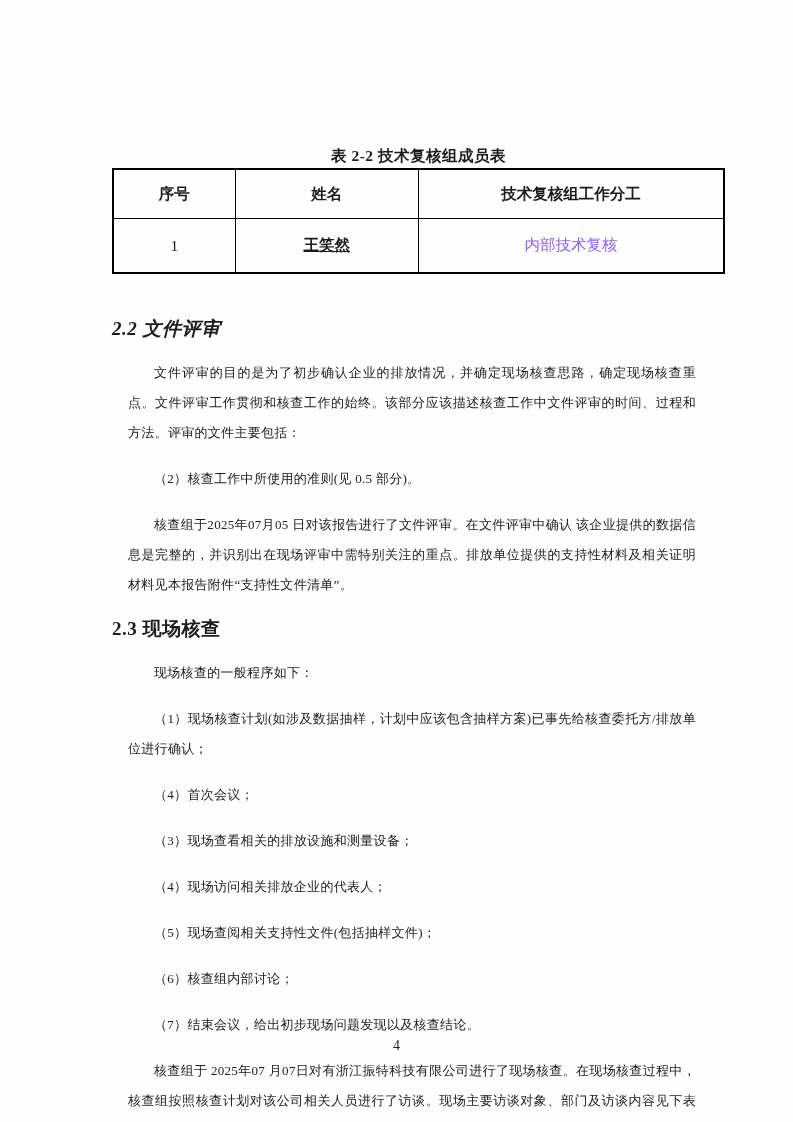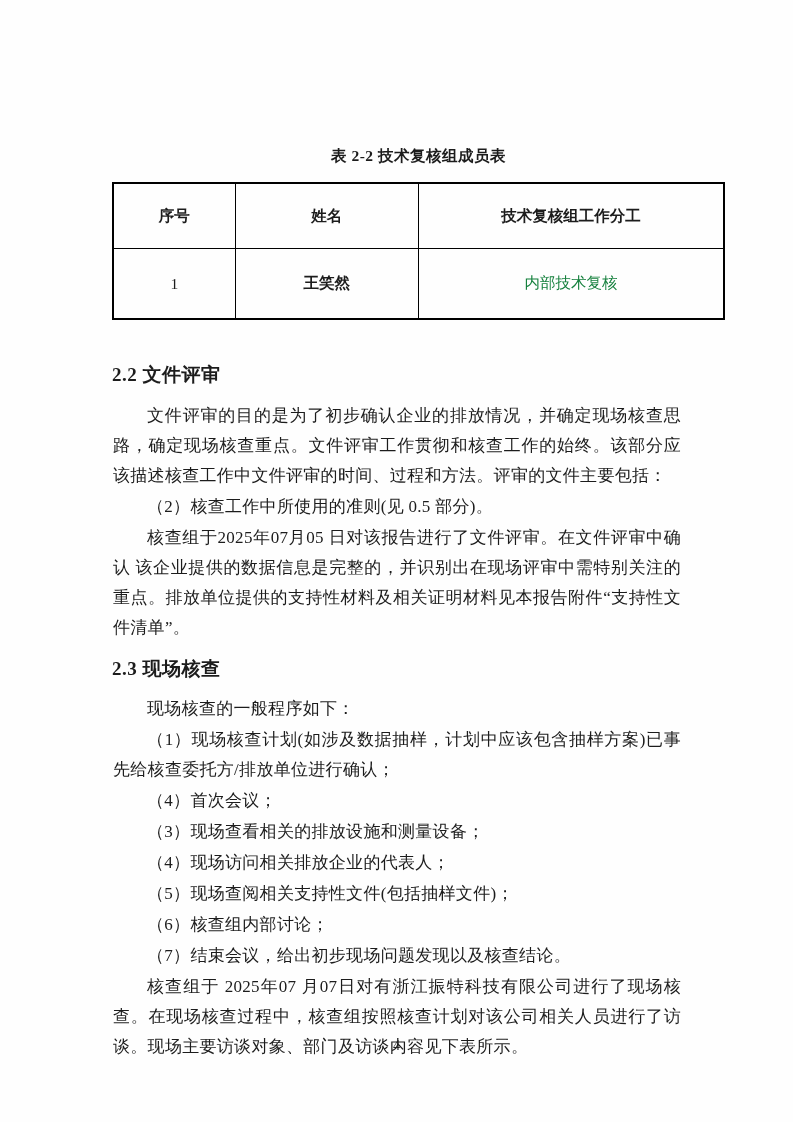--- a/index.html
+++ b/index.html
@@ -22,59 +22,59 @@
     top: 146px;
     left: 112px;
     width: 568px;
   }
   .table-title {
     width: 613px;
     text-align: center;
     font-size: 15.5px;
     font-weight: bold;
     line-height: 19px;
-    margin-bottom: 17px;
+    margin-bottom: 3px;
     letter-spacing: 0.5px;
   }
   table.member-table {
     border-collapse: collapse;
     width: 613px;
     border: 2px solid #000;
     table-layout: fixed;
   }
   table.member-table th,
   table.member-table td {
     border: 1px solid #000;
     text-align: center;
     vertical-align: middle;
     font-size: 15.5px;
-    padding: 16px;
+    padding: 8px;
   }
   table.member-table th { height: 32px; font-weight: bold; }
   table.member-table td { height: 37px; }
   .col-no  { width: 20%; }
   .col-name{ width: 30%; }
   .col-job { width: 50%; }
-  td.bold  { font-weight: bold; }
-  td.normal{ font-weight: normal; color: #15803d; }
+  td.bold  { font-weight: bold; text-decoration: underline; }
+  td.normal{ font-weight: normal; color: #8b5cf6; }
 
   h2.section-heading {
     font-size: 19px;
     font-weight: bold;
     line-height: 26px;
     margin: 0;
     letter-spacing: 0.5px;
   }
-  #heading-2-2 { margin-top: 42px; margin-bottom: 13px; }
+  #heading-2-2 { margin-top: 42px; margin-bottom: 2px; font-style: italic; }
   #heading-2-3 { margin-top: 13px; margin-bottom: 12px; }
 
   p.body-para {
     width: 568px;
-    margin: 1px;
-    font-size: 17px;
+    margin: 16px;
+    font-size: 13px;
     line-height: 30px;
     text-align: justify;
     text-indent: 2em;
     letter-spacing: 0.3px;
   }
   .page-number {
     position: absolute;
     left: 0;
     right: 0;
     top: 1038px;

